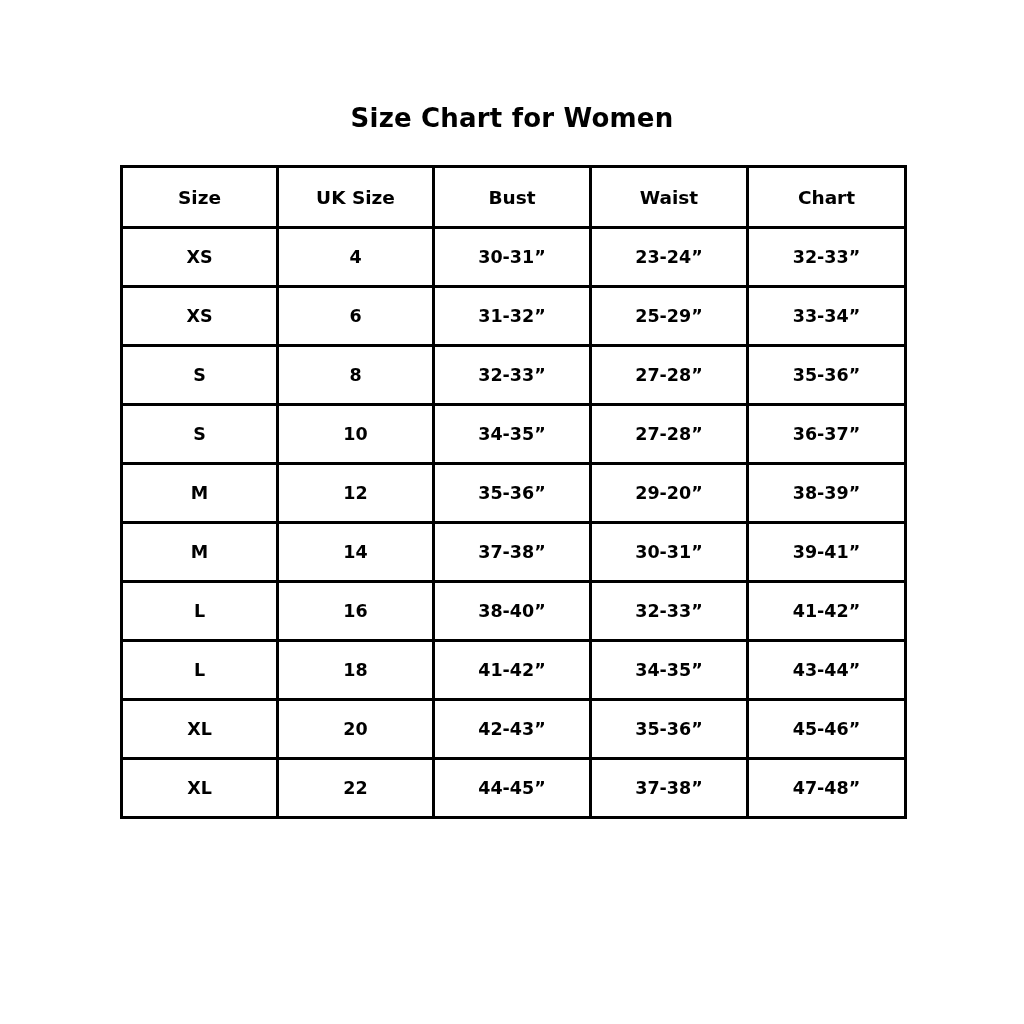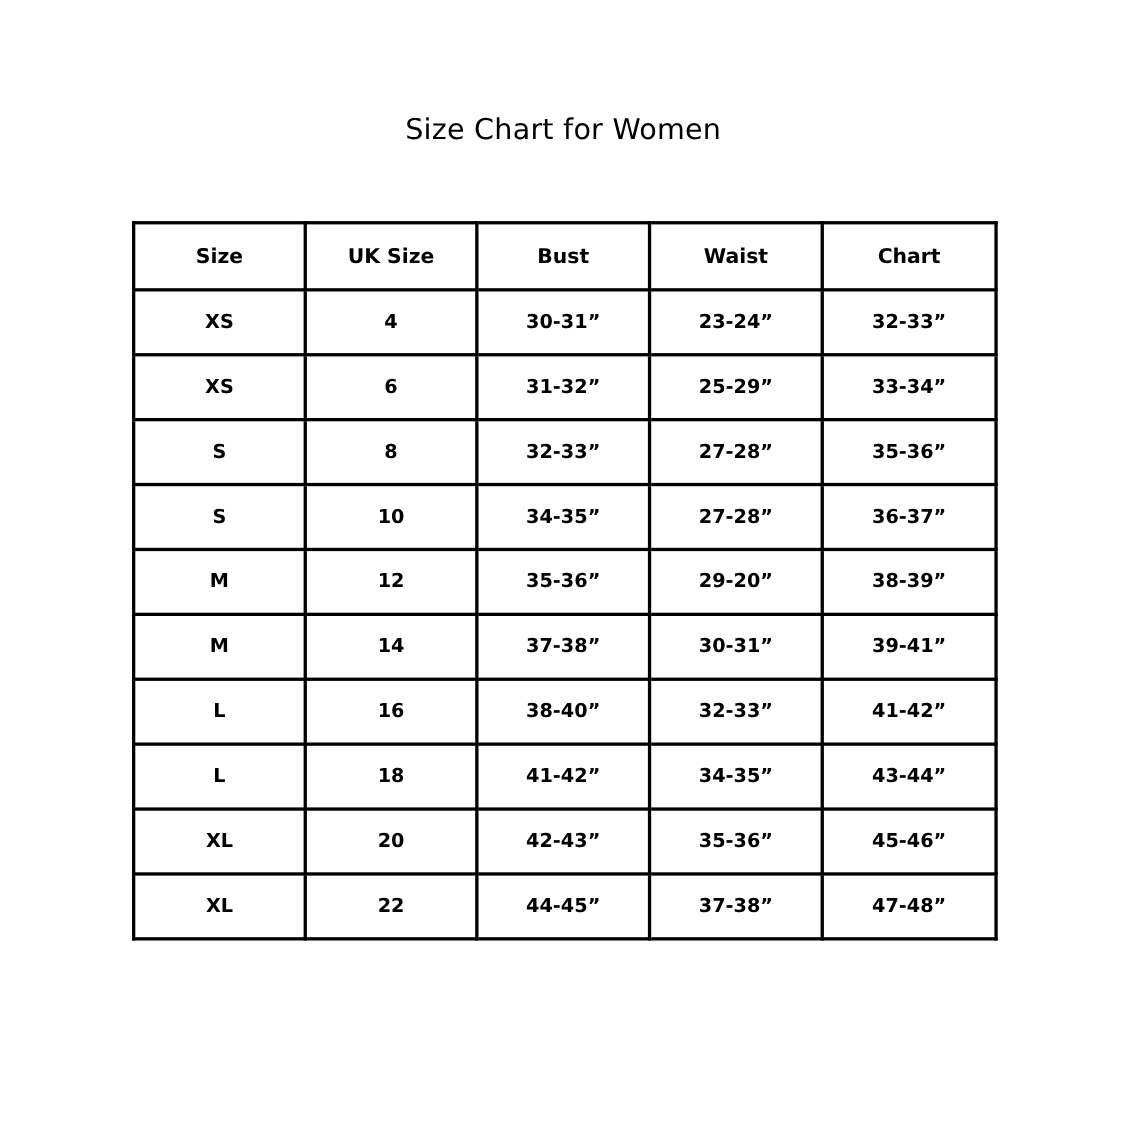--- a/index.html
+++ b/index.html
@@ -20,34 +20,33 @@
     position: relative;
     box-sizing: border-box;
   }
   .chart-title {
     position: absolute;
     top: 103px;
     left: 0;
     width: 1024px;
     text-align: center;
     font-size: 26px;
-    font-weight: normal;
+    font-weight: bold;
     letter-spacing: 0.2px;
   }
   .table-wrap {
     position: absolute;
     top: 165px;
     left: 120px;
     width: 784px;
   }
   table.size-chart {
     border-collapse: collapse;
     width: 784px;
     table-layout: fixed;
-    margin-top: 36px;
   }
   table.size-chart th,
   table.size-chart td {
     border: 3px solid #000000;
     text-align: center;
     vertical-align: middle;
     font-weight: bold;
     font-size: 17.5px;
     height: 56px;
     padding: 0;

